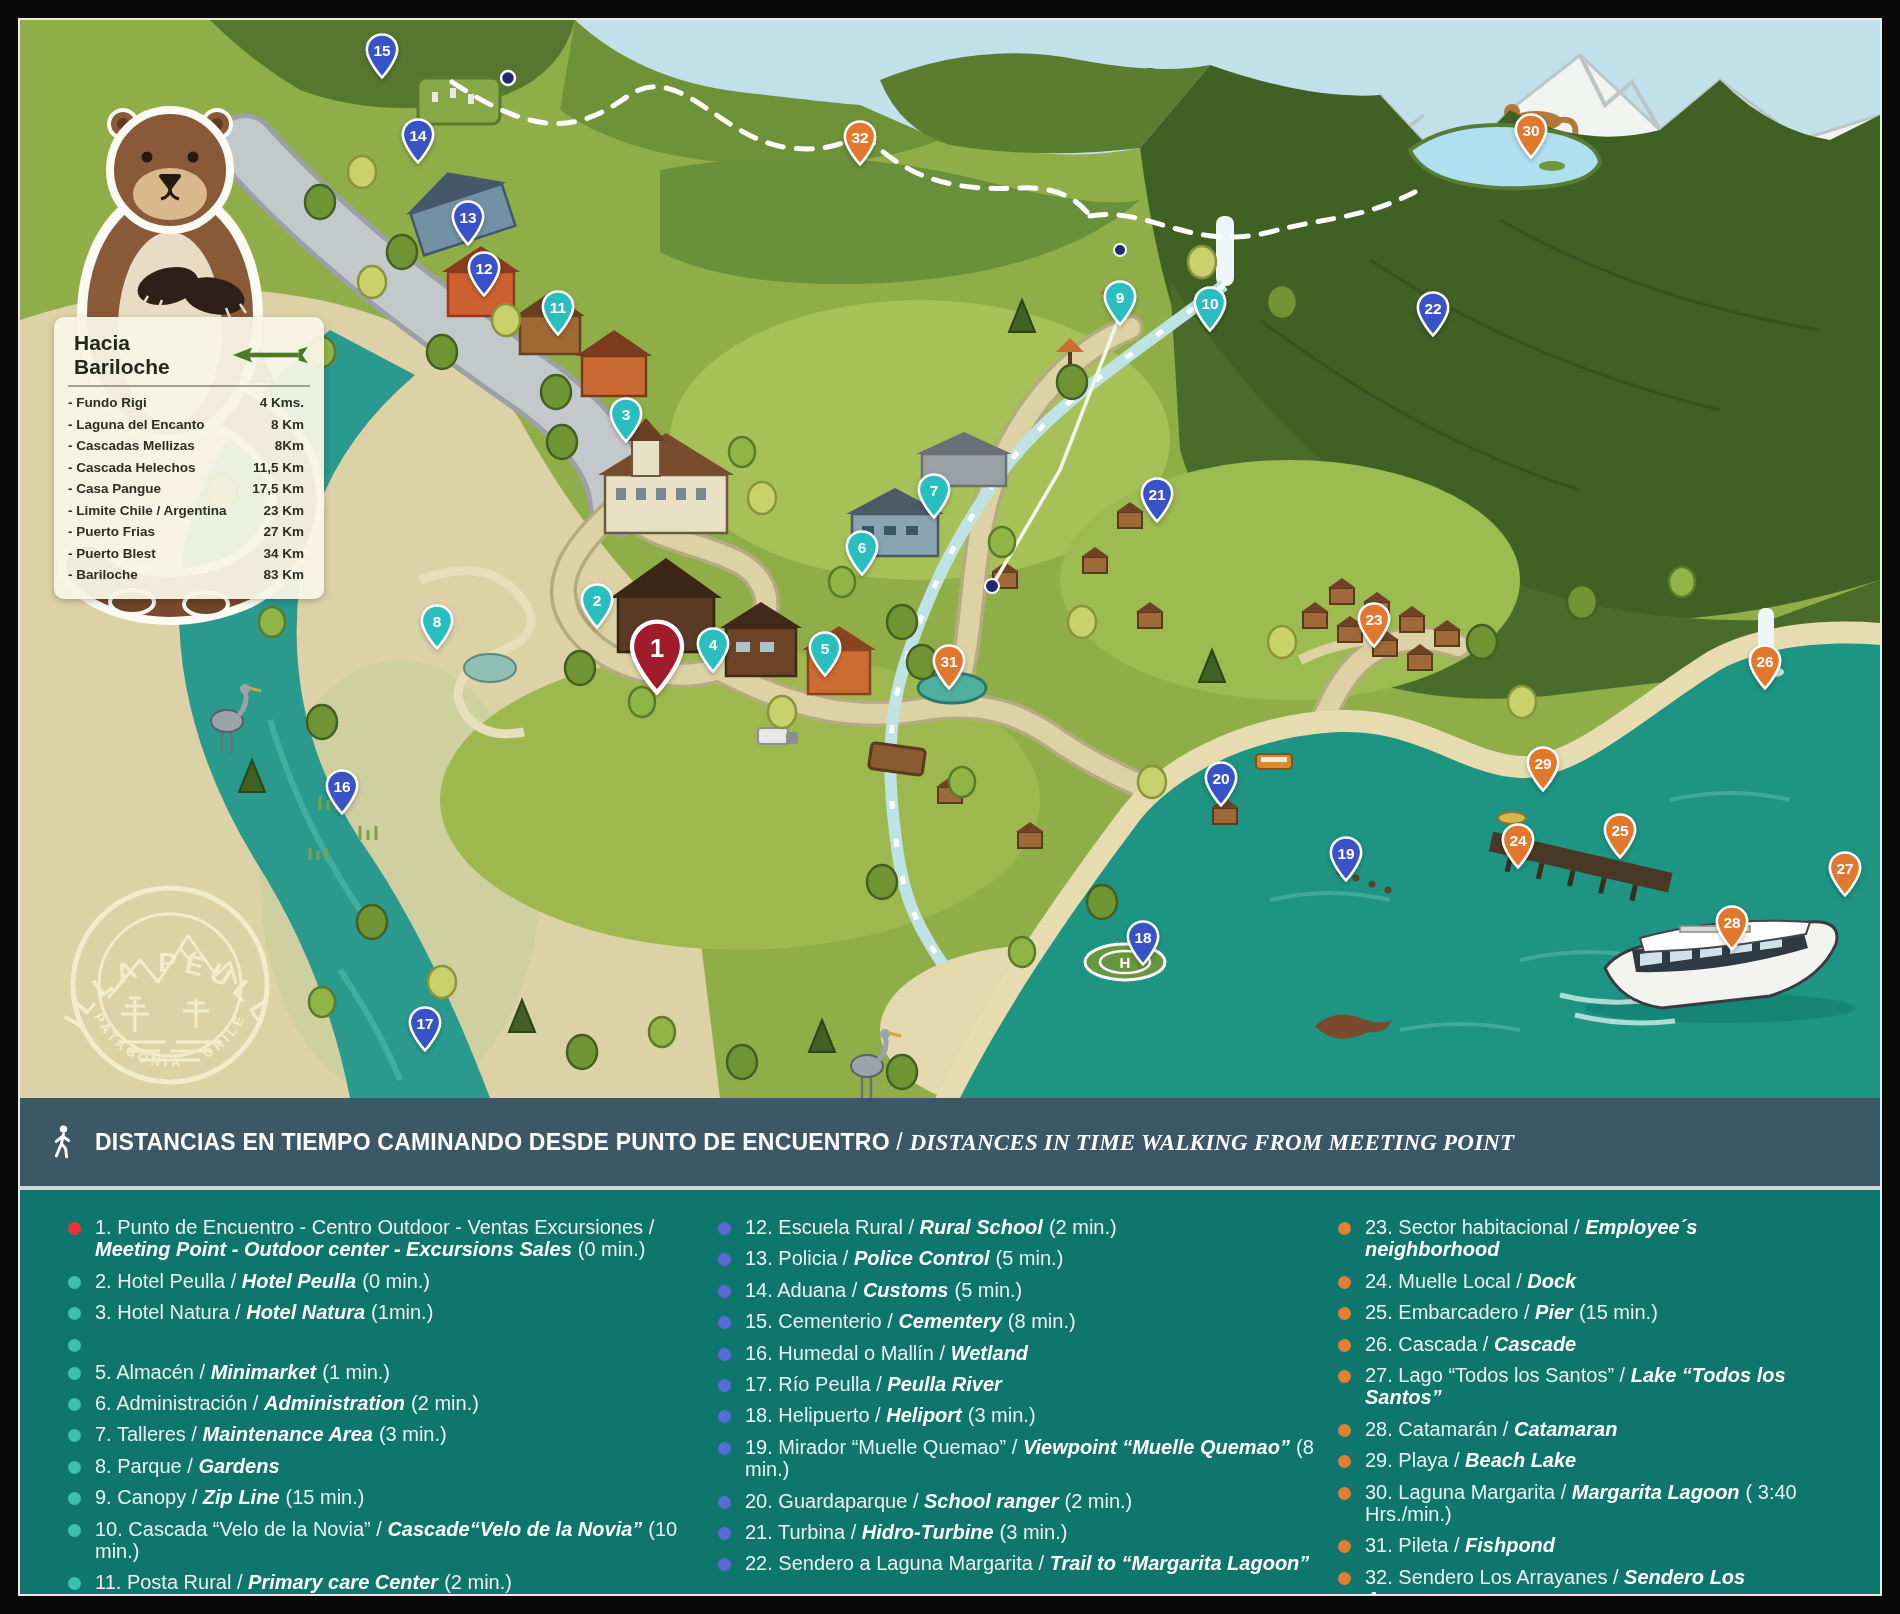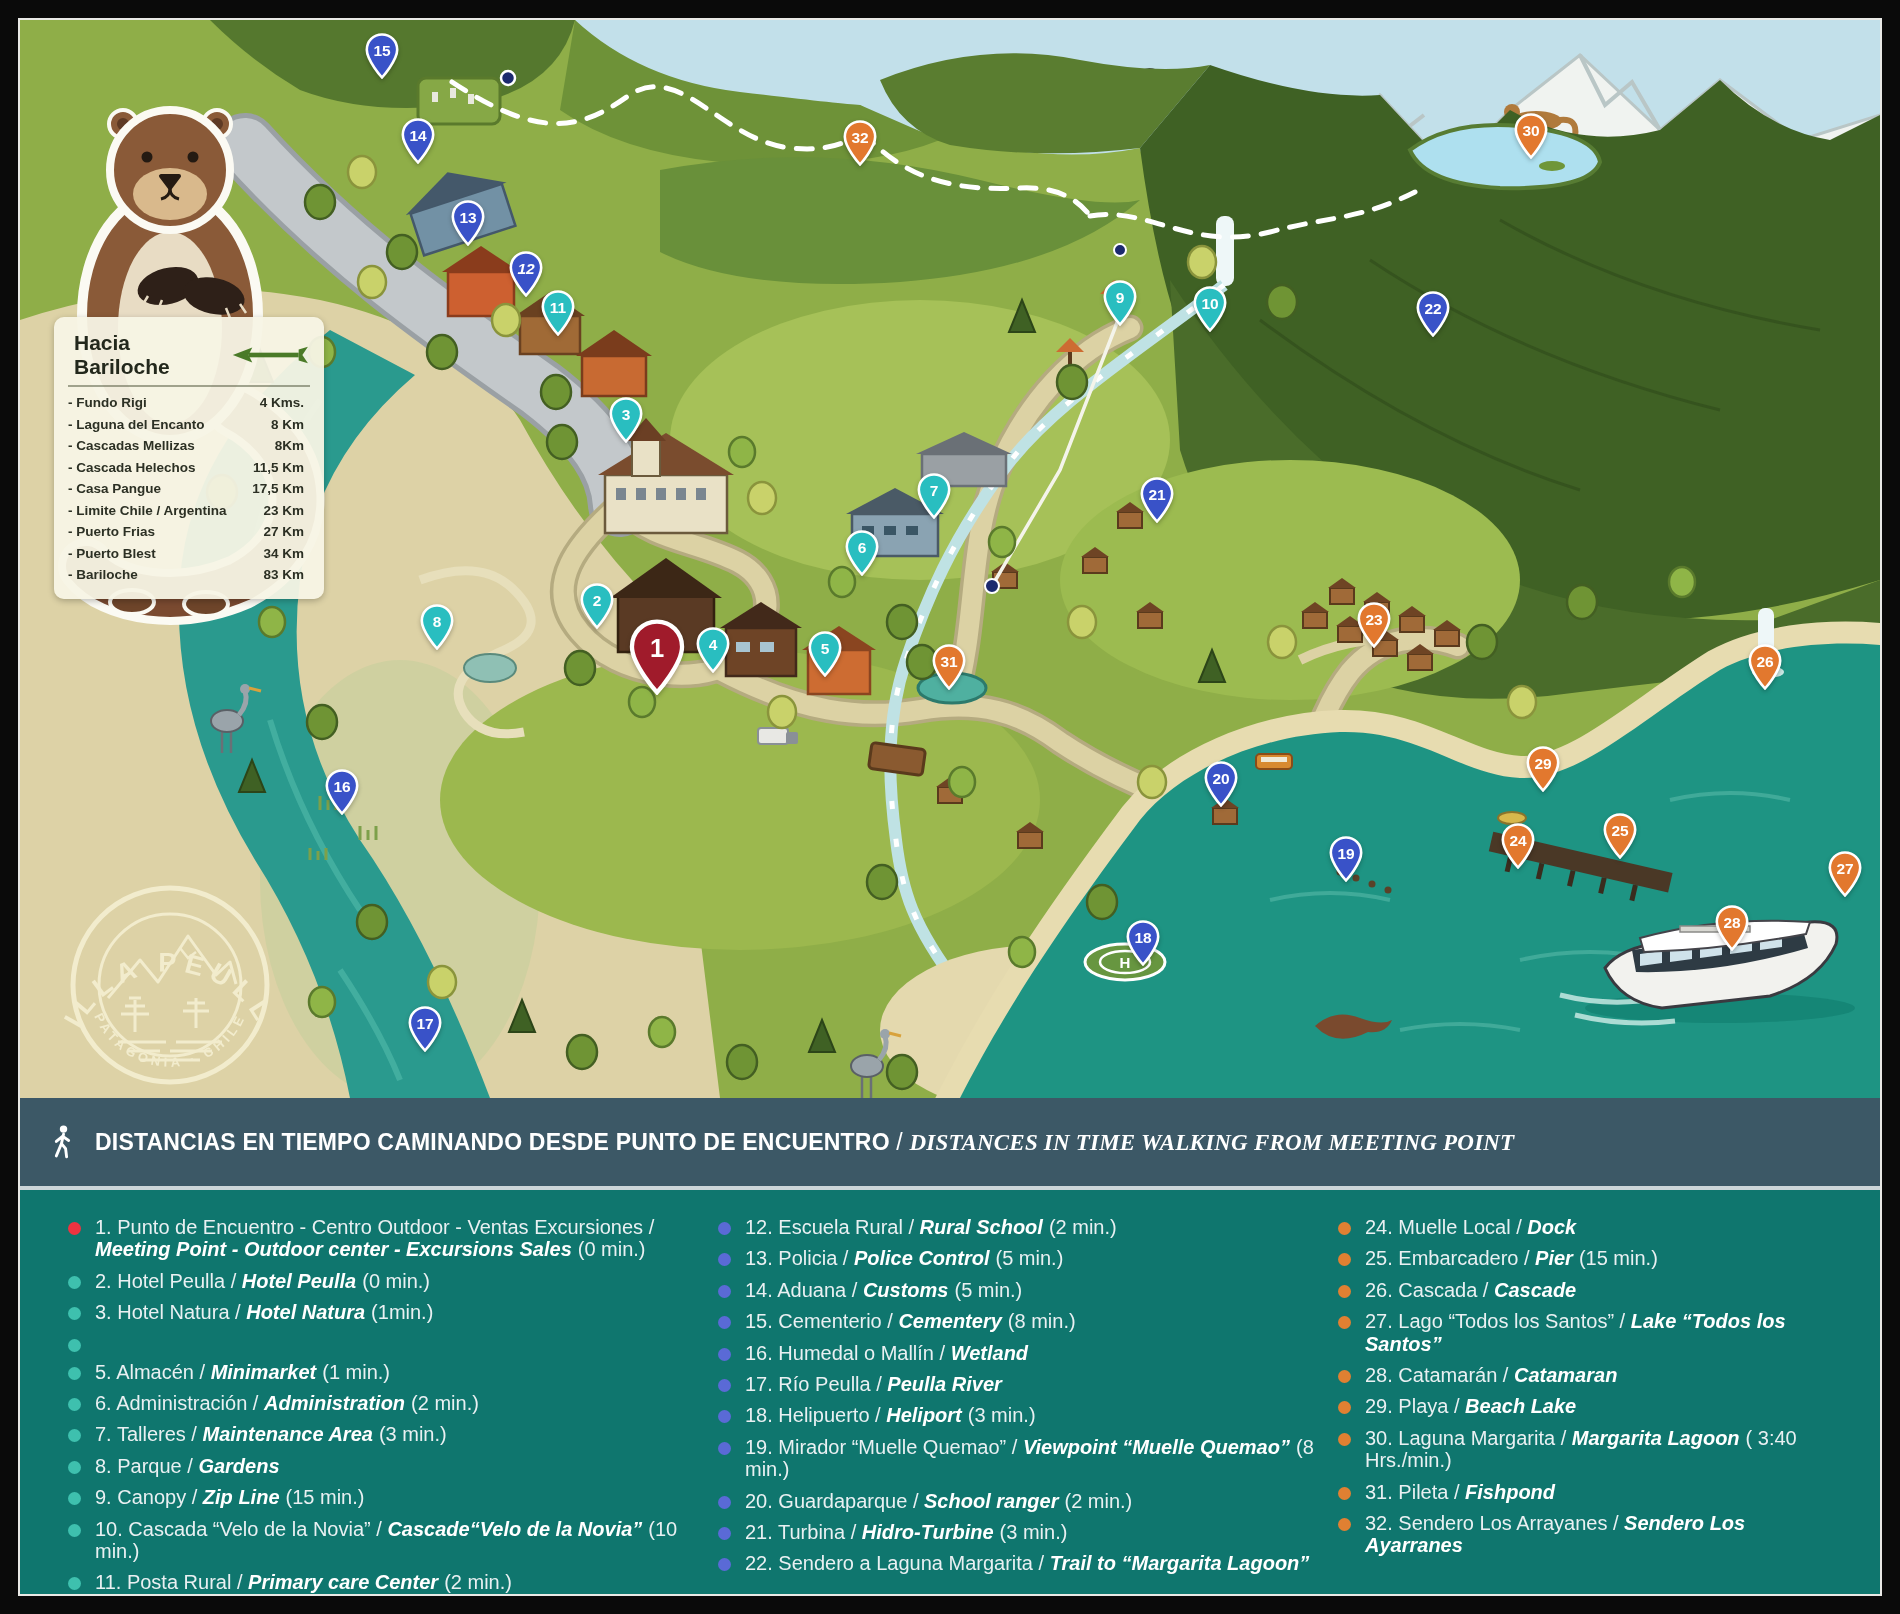--- a/index.html
+++ b/index.html
@@ -491,21 +491,21 @@
               <text x="17" y="22.8" text-anchor="middle" class="pin-num">9</text>
             </svg></div>
           <div class="pin" style="left: 1173px; top: 266px;"><svg viewBox="0 0 34 46" width="34" height="46">
               <path d="M17,1.5 C8.3,1.5 1.8,8.2 1.8,16.8 C1.8,27.5 17,44.5 17,44.5 C17,44.5 32.2,27.5 32.2,16.8 C32.2,8.2 25.7,1.5 17,1.5 Z" fill="#29bec0" stroke="#ffffff" stroke-width="2.6"></path>
               <text x="17" y="22.8" text-anchor="middle" class="pin-num">10</text>
             </svg></div>
           <div class="pin" style="left: 521px; top: 270px;"><svg viewBox="0 0 34 46" width="34" height="46">
               <path d="M17,1.5 C8.3,1.5 1.8,8.2 1.8,16.8 C1.8,27.5 17,44.5 17,44.5 C17,44.5 32.2,27.5 32.2,16.8 C32.2,8.2 25.7,1.5 17,1.5 Z" fill="#29bec0" stroke="#ffffff" stroke-width="2.6"></path>
               <text x="17" y="22.8" text-anchor="middle" class="pin-num">11</text>
             </svg></div>
-          <div class="pin" style="left: 489px; top: 231px; font-style: italic;"><svg viewBox="0 0 34 46" width="34" height="46">
+          <div class="pin" style="left: 447px; top: 231px;"><svg viewBox="0 0 34 46" width="34" height="46">
               <path d="M17,1.5 C8.3,1.5 1.8,8.2 1.8,16.8 C1.8,27.5 17,44.5 17,44.5 C17,44.5 32.2,27.5 32.2,16.8 C32.2,8.2 25.7,1.5 17,1.5 Z" fill="#3952c8" stroke="#ffffff" stroke-width="2.6"></path>
               <text x="17" y="22.8" text-anchor="middle" class="pin-num">12</text>
             </svg></div>
           <div class="pin" style="left: 431px; top: 180px;"><svg viewBox="0 0 34 46" width="34" height="46">
               <path d="M17,1.5 C8.3,1.5 1.8,8.2 1.8,16.8 C1.8,27.5 17,44.5 17,44.5 C17,44.5 32.2,27.5 32.2,16.8 C32.2,8.2 25.7,1.5 17,1.5 Z" fill="#3952c8" stroke="#ffffff" stroke-width="2.6"></path>
               <text x="17" y="22.8" text-anchor="middle" class="pin-num">13</text>
             </svg></div>
           <div class="pin" style="left: 381px; top: 98px;"><svg viewBox="0 0 34 46" width="34" height="46">
               <path d="M17,1.5 C8.3,1.5 1.8,8.2 1.8,16.8 C1.8,27.5 17,44.5 17,44.5 C17,44.5 32.2,27.5 32.2,16.8 C32.2,8.2 25.7,1.5 17,1.5 Z" fill="#3952c8" stroke="#ffffff" stroke-width="2.6"></path>
               <text x="17" y="22.8" text-anchor="middle" class="pin-num">14</text>
@@ -683,20 +683,24 @@
             <span class="ltxt"><span class="les">21. Turbina / </span><span class="len">Hidro-Turbine</span><span class="ltime">(3 min.)</span></span>
           </div>
           <div class="legend-item">
             <span class="bullet" style="background: rgb(90, 106, 214);"></span>
             <span class="ltxt"><span class="les">22. Sendero a Laguna Margarita / </span><span class="len">Trail to “Margarita Lagoon”</span><span class="ltime"></span></span>
           </div>
         </div>
       <div class="legend-col">
           <div class="legend-item">
             <span class="bullet" style="background: rgb(224, 128, 50);"></span>
+            <span class="ltxt"><span class="les">23. Sector habitacional / </span><span class="len">Employee´s neighborhood</span><span class="ltime"></span></span>
+          </div>
+          <div class="legend-item">
+            <span class="bullet" style="background: rgb(224, 128, 50);"></span>
             <span class="ltxt"><span class="les">24. Muelle Local / </span><span class="len">Dock</span><span class="ltime"></span></span>
           </div>
           <div class="legend-item">
             <span class="bullet" style="background: rgb(224, 128, 50);"></span>
             <span class="ltxt"><span class="les">25. Embarcadero / </span><span class="len">Pier</span><span class="ltime">(15 min.)</span></span>
           </div>
           <div class="legend-item">
             <span class="bullet" style="background: rgb(224, 128, 50);"></span>
             <span class="ltxt"><span class="les">26. Cascada / </span><span class="len">Cascade</span><span class="ltime"></span></span>
           </div>

